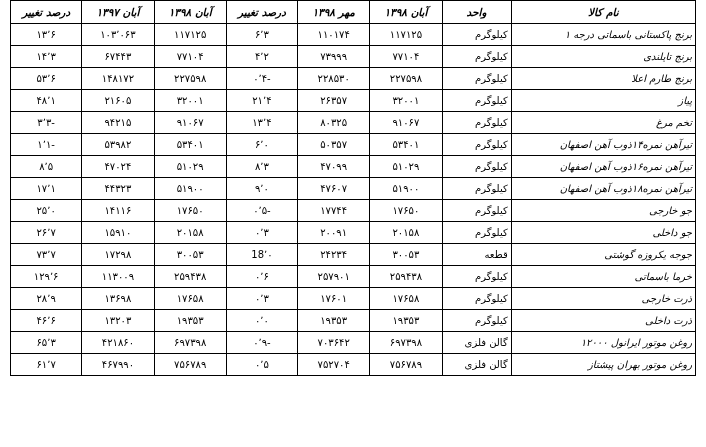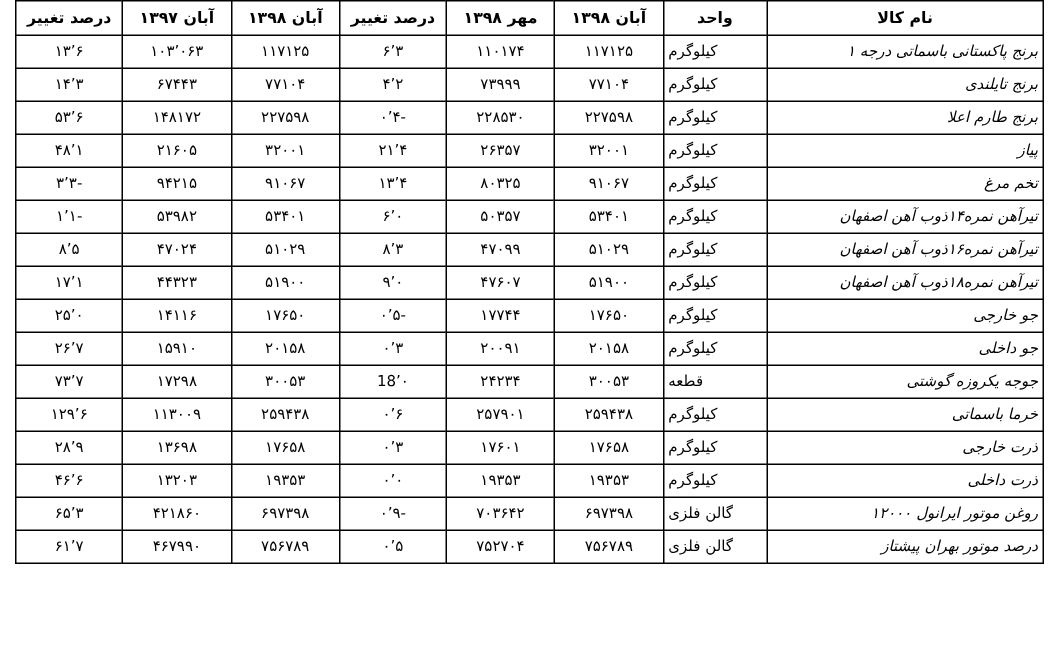--- a/index.html
+++ b/index.html
@@ -50,28 +50,29 @@
     height: 21px;
     padding: 0 3px;
     vertical-align: middle;
     white-space: nowrap;
     overflow: hidden;
   }
   table.price-table th {
     font-weight: bold;
     height: 22px;
     font-size: 10.5px;
+    font-style: italic;
   }
   td.name {
     text-align: right;
     padding-right: 6px;
     font-style: italic;
   }
   td.unit {
-    text-align: left;
+    text-align: right;
     margin-left: 24px;
   }
   td.num {
     text-align: center;
   }
   col.c-name  { width: 176px; }
   col.c-unit  { width: 66px; }
   col.c-v1    { width: 69px; }
   col.c-v2    { width: 69px; }
   col.c-p1    { width: 68px; }
@@ -255,21 +256,21 @@
           <td class="name">روغن موتور ایرانول ۱۲۰۰۰</td>
           <td class="unit">گالن فلزی</td>
           <td class="num">۶۹۷۳۹۸</td>
           <td class="num">۷۰۳۶۴۲</td>
           <td class="num">-۰٬۹</td>
           <td class="num">۶۹۷۳۹۸</td>
           <td class="num">۴۲۱۸۶۰</td>
           <td class="num">۶۵٬۳</td>
         </tr>
         <tr>
-          <td class="name">درصد موتور بهران پیشتاز</td>
+          <td class="name">روغن موتور بهران پیشتاز</td>
           <td class="unit">گالن فلزی</td>
           <td class="num">۷۵۶۷۸۹</td>
           <td class="num">۷۵۲۷۰۴</td>
           <td class="num">۰٬۵</td>
           <td class="num">۷۵۶۷۸۹</td>
           <td class="num">۴۶۷۹۹۰</td>
           <td class="num">۶۱٬۷</td>
         </tr>
       </tbody>
     </table>

